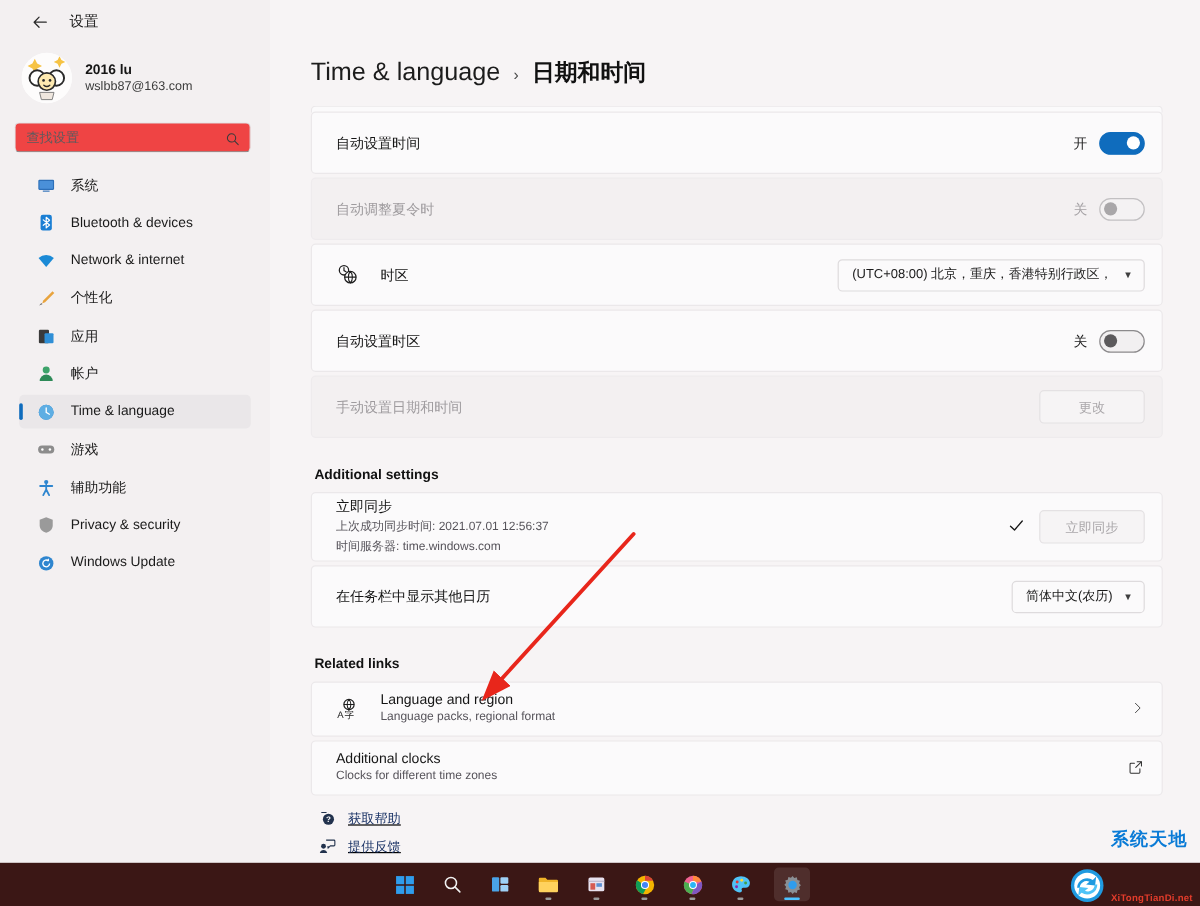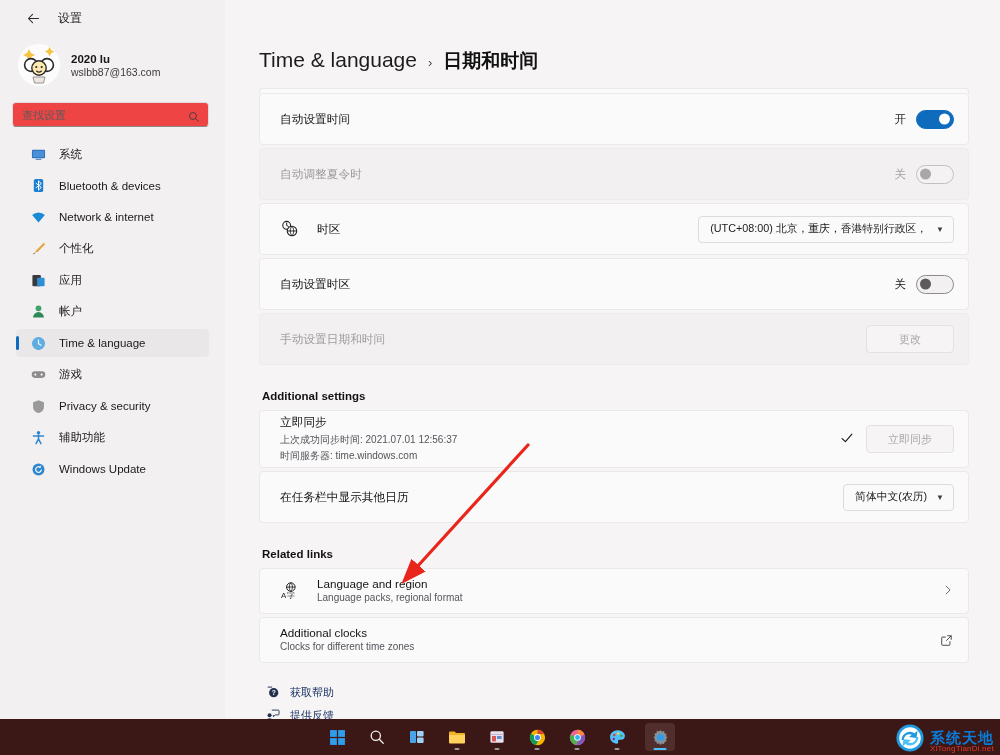--- a/index.html
+++ b/index.html
@@ -172,21 +172,21 @@
     font-size: 11.5px; color: #121212; font-weight: bold;
     margin: 25px 0 8px 3px;
   }
 
   .linkrow {
     display: flex; align-items: center; gap: 9px;
     margin: 0 0 0 7px; padding: 4px 0;
   }
   .linkrow .lk-ico { width: 15px; height: 15px; color: #22324d; }
   .linkrow .lk-text { font-size: 11px; color: #1b3366; }
-  .helplinks { margin-top: 18px; }
+  .helplinks { margin-top: 8px; text-decoration: underline; }
 
   .ext-ico { width: 14px; height: 14px; color: #303030; }
   .chev-r { font-size: 12px; color: #4a4a4a; }
 
   
   #arrow { position: absolute; left: 0; top: 0; pointer-events: none; }
 
   
   #taskbar {
     position: absolute; left: 0; bottom: 0;
@@ -209,21 +209,21 @@
   
   #watermark {
     position: absolute; right: 6px; bottom: 2px;
     display: flex; align-items: flex-end; gap: 5px;
   }
   .wm-text { display: flex; flex-direction: column; line-height: 1; }
   .wm-cn {
     font-size: 15px; font-weight: bold; color: #0a7bd6;
     letter-spacing: 1px;
   }
-  .wm-en { font-size: 8px; font-weight: normal; color: #e23c2b; letter-spacing: .2px; }
+  .wm-en { font-size: 8px; font-weight: bold; color: #e23c2b; letter-spacing: .2px; margin-top: 38px; }
 </style>
 </head>
 <body>
 
 <div id="app">
 
   <div id="sidebar">
 
     <div class="titlebar">
       <div class="back-btn">
@@ -245,21 +245,21 @@
             <circle cx="29" cy="21" r="6.4" fill="#fff" stroke="#2b2b2b" stroke-width="1.6"></circle>
             <circle cx="21" cy="24" r="7.2" fill="#fde9b0" stroke="#2b2b2b" stroke-width="1.4"></circle>
             <circle cx="18.3" cy="23" r="1.1" fill="#2b2b2b"></circle>
             <circle cx="23.7" cy="23" r="1.1" fill="#2b2b2b"></circle>
             <path d="M18.5 27 q2.5 2.2 5 0" fill="none" stroke="#2b2b2b" stroke-width="1.1" stroke-linecap="round"></path>
             <path d="M15 33 h12 l-1.5 6 h-9 z" fill="#efe7df" stroke="#7c7c7c" stroke-width="0.8"></path>
           </g>
         </svg>
       </div>
       <div class="acct-text">
-        <div class="acct-name">2020 lu</div>
+        <div class="acct-name">2016 lu</div>
         <div class="acct-mail">wslbb87@163.com</div>
       </div>
     </div>
 
     <div class="searchbox">
       <input type="text" placeholder="查找设置" style="">
       <span class="search-icon">
         <svg viewBox="0 0 16 16" width="12" height="12" aria-hidden="true">
           <circle cx="6.6" cy="6.6" r="4.6" fill="none" stroke="currentColor" stroke-width="1.2"></circle>
           <path d="M10.2 10.2 L14 14" stroke="currentColor" stroke-width="1.2" stroke-linecap="round"></path>
@@ -347,34 +347,34 @@
               <circle cx="4.6" cy="8.1" r="1.1" fill="#fff"></circle>
               <circle cx="11.3" cy="8.1" r="1.1" fill="#fff"></circle>
             </svg>
         </span>
         <span class="nav-label">游戏</span>
       </div>
 
       <div class="navitem">
         <span class="nav-ico">
           <svg viewBox="0 0 16 16" width="15" height="15">
-              <path d="M8 1.2 L13.8 3.4 v5 c0 3.4 -2.7 5.6 -5.8 6.5 C4.9 14 2.2 11.8 2.2 8.4 v-5 z" fill="#9a9a9a"></path>
-            </svg>
-        </span>
-        <span class="nav-label">Privacy &amp; security</span>
-      </div>
-
-      <div class="navitem">
-        <span class="nav-ico">
-          <svg viewBox="0 0 16 16" width="15" height="15">
               <circle cx="8" cy="2.9" r="1.9" fill="#2f86cf"></circle>
               <path d="M8 5.3 v4.2 M2.6 6.4 h10.8 M8 9.5 l-2.6 5 M8 9.5 l2.6 5" fill="none" stroke="#2f86cf" stroke-width="1.6" stroke-linecap="round"></path>
             </svg>
         </span>
         <span class="nav-label">辅助功能</span>
+      </div>
+
+      <div class="navitem">
+        <span class="nav-ico">
+          <svg viewBox="0 0 16 16" width="15" height="15">
+              <path d="M8 1.2 L13.8 3.4 v5 c0 3.4 -2.7 5.6 -5.8 6.5 C4.9 14 2.2 11.8 2.2 8.4 v-5 z" fill="#9a9a9a"></path>
+            </svg>
+        </span>
+        <span class="nav-label">Privacy &amp; security</span>
       </div>
 
       <div class="navitem">
         <span class="nav-ico">
           <svg viewBox="0 0 16 16" width="15" height="15">
               <circle cx="8" cy="8" r="6.4" fill="#2f86cf"></circle>
               <path d="M11 8 a3 3 0 1 1 -1.1 -2.3" fill="none" stroke="#fff" stroke-width="1.2"></path>
               <path d="M10.4 3.5 l0.1 2.6 l-2.5 -0.2 z" fill="#fff"></path>
             </svg>
         </span>

